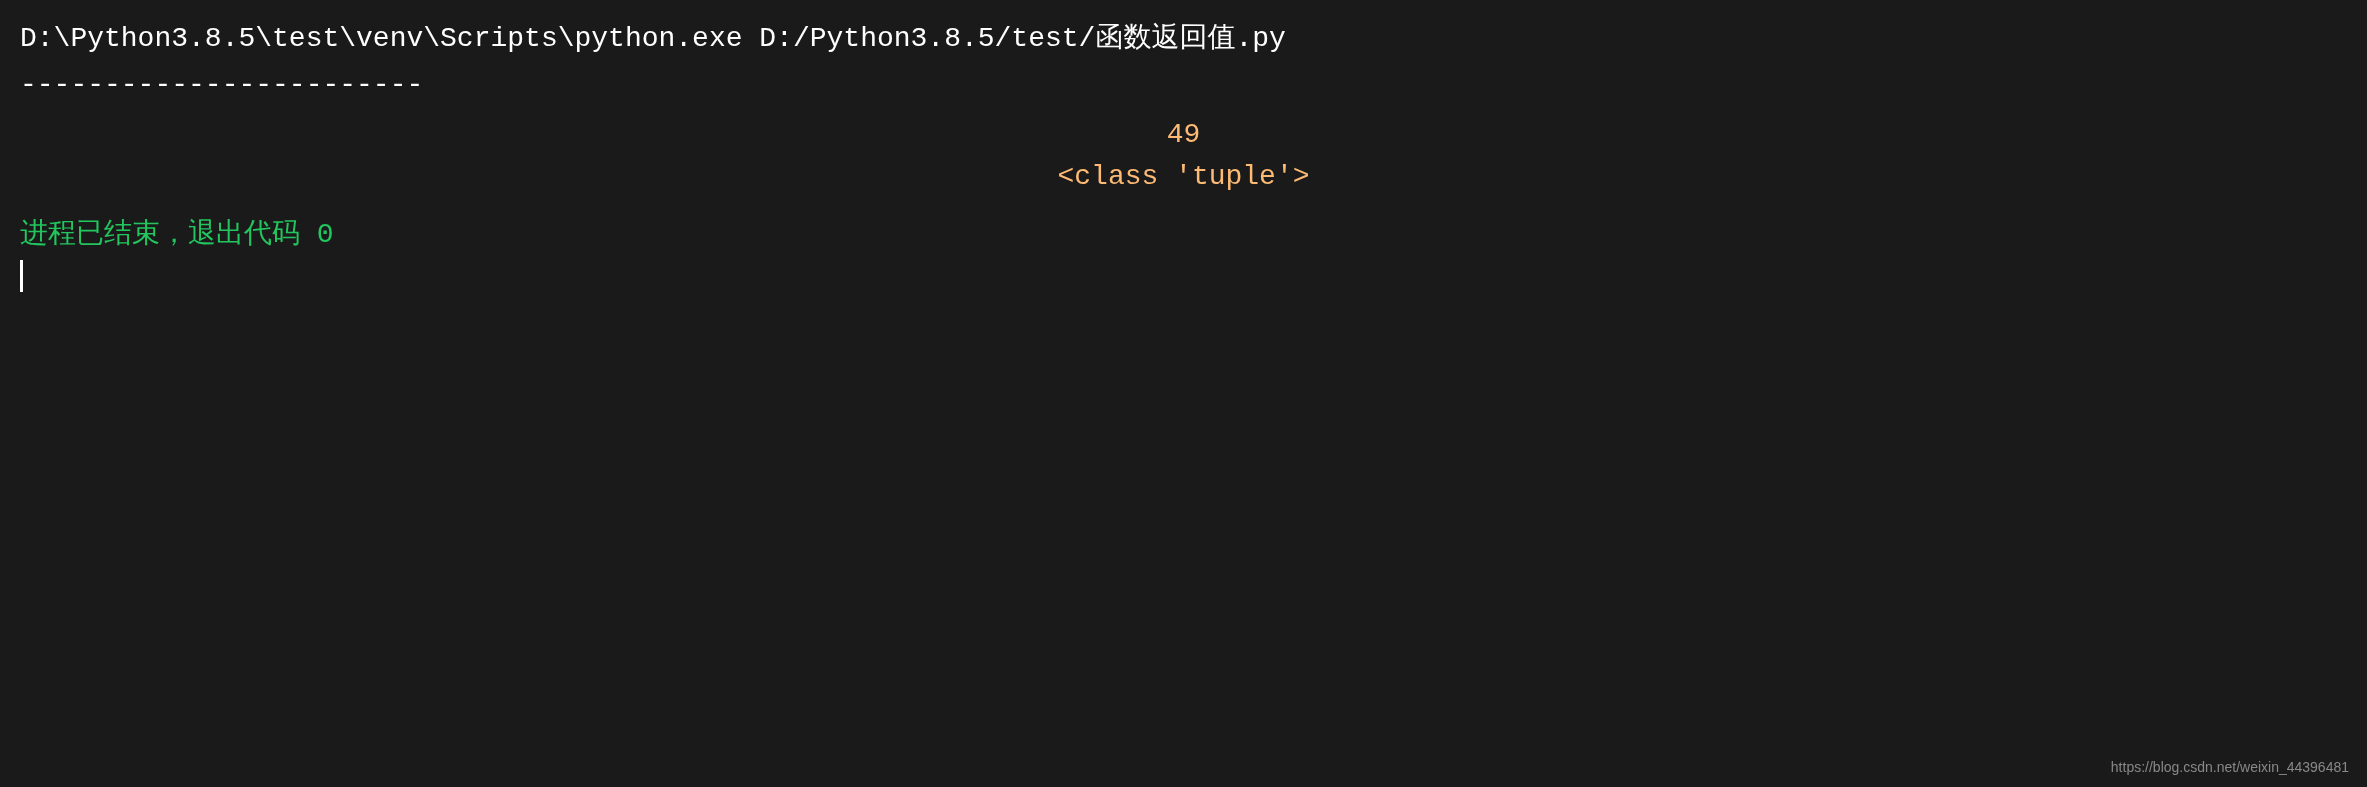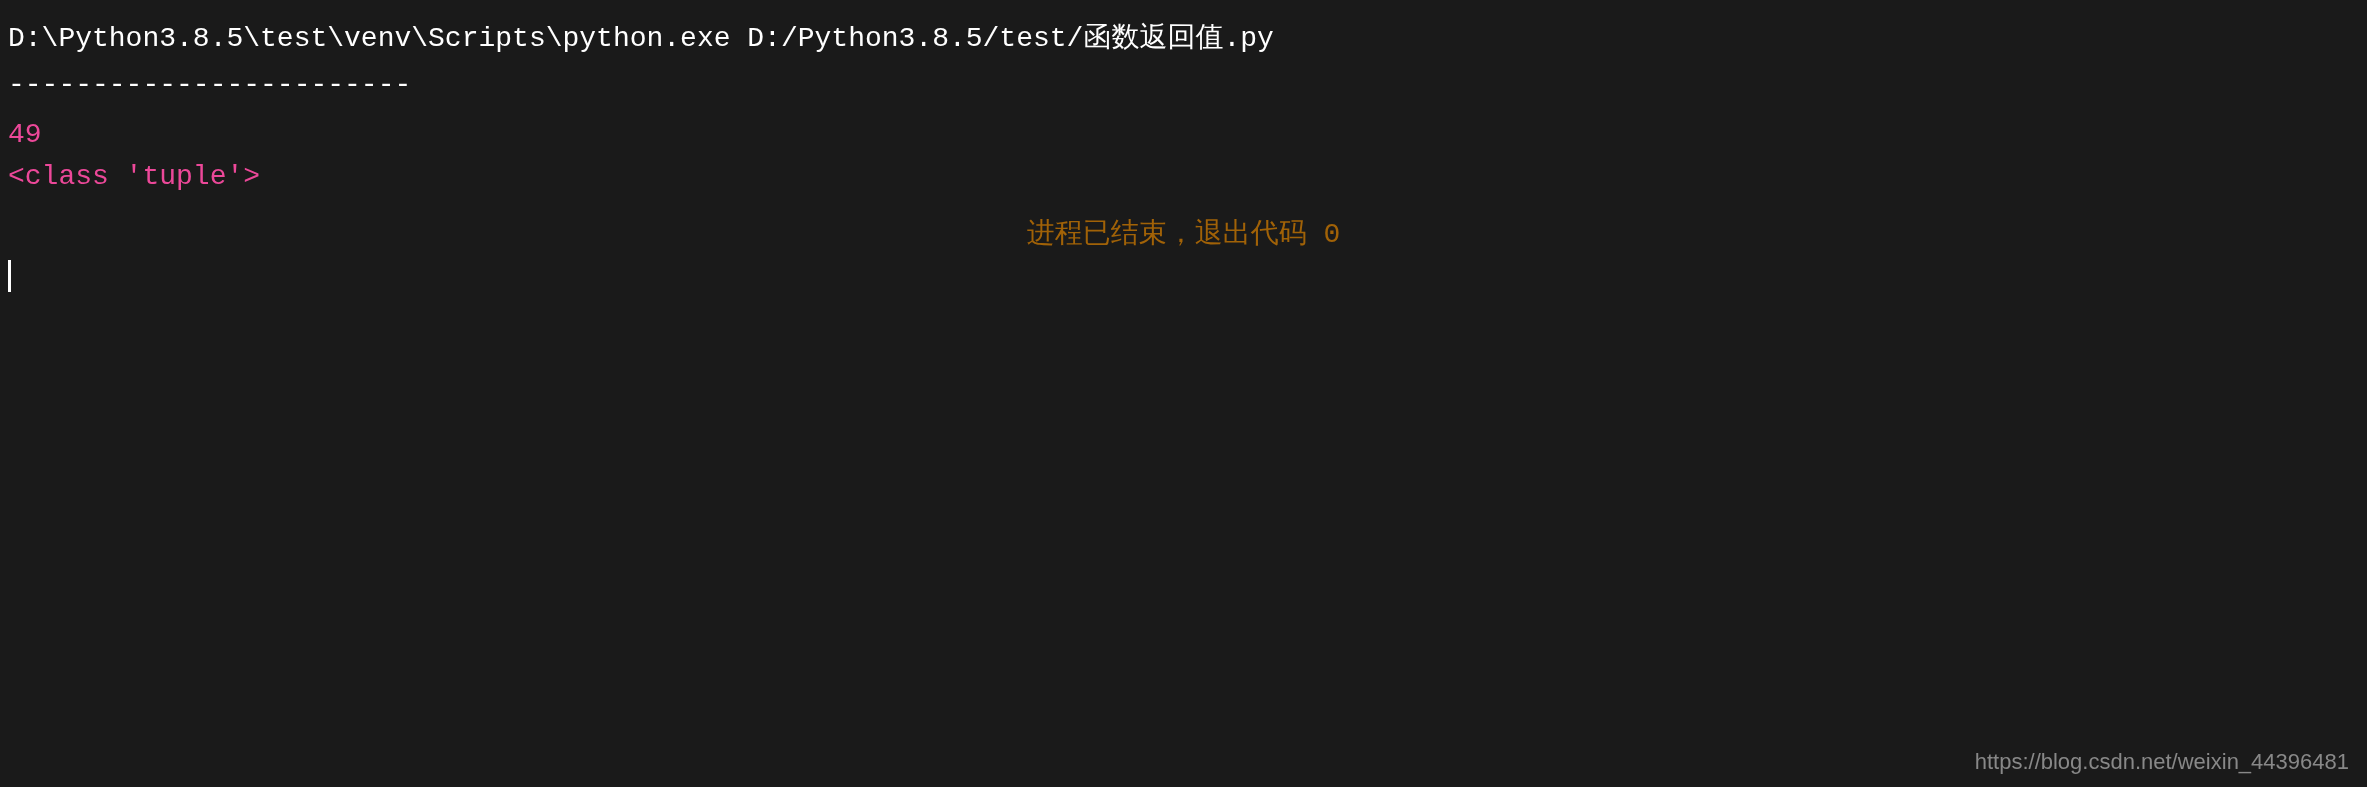--- a/index.html
+++ b/index.html
@@ -15,21 +15,21 @@
       font-family: 'Consolas', 'Courier New', monospace;
       color: #d4d4d4;
       overflow: hidden;
       position: relative;
     }
 
     .terminal-container {
       width: 100%;
       height: 100%;
       background-color: #1a1a1a;
-      padding: 18px 8px;
+      padding: 18px 20px;
       position: relative;
     }
 
     .terminal-line {
       font-size: 28px;
       line-height: 1.5;
       white-space: pre;
       color: #ffffff;
     }
 
@@ -37,27 +37,27 @@
       color: #ffffff;
       margin-bottom: 4px;
     }
 
     .terminal-line.separator {
       color: #ffffff;
       margin-bottom: 8px;
     }
 
     .terminal-line.output {
-      color: #ec4899;
+      color: #fdba74;
+      text-align: center;
     }
 
     .terminal-line.exit-message {
-      color: #a16207;
+      color: #22c55e;
       margin-top: 16px;
-      text-align: center;
     }
 
     .cursor-line {
       display: flex;
       align-items: center;
       margin-top: 4px;
     }
 
     .cursor {
       display: inline-block;
@@ -70,21 +70,21 @@
     @keyframes blink {
       0%, 100% { opacity: 1; }
       50% { opacity: 0; }
     }
 
     .watermark {
       position: absolute;
       bottom: 12px;
       right: 18px;
       color: #888888;
-      font-size: 22px;
+      font-size: 14px;
       font-family: Arial, sans-serif;
     }
   </style>
 </head>
 <body>
 
 <div class="terminal-container">
 
   <div class="terminal-line command-line">D:\Python3.8.5\test\venv\Scripts\python.exe D:/Python3.8.5/test/函数返回值.py</div>
 

